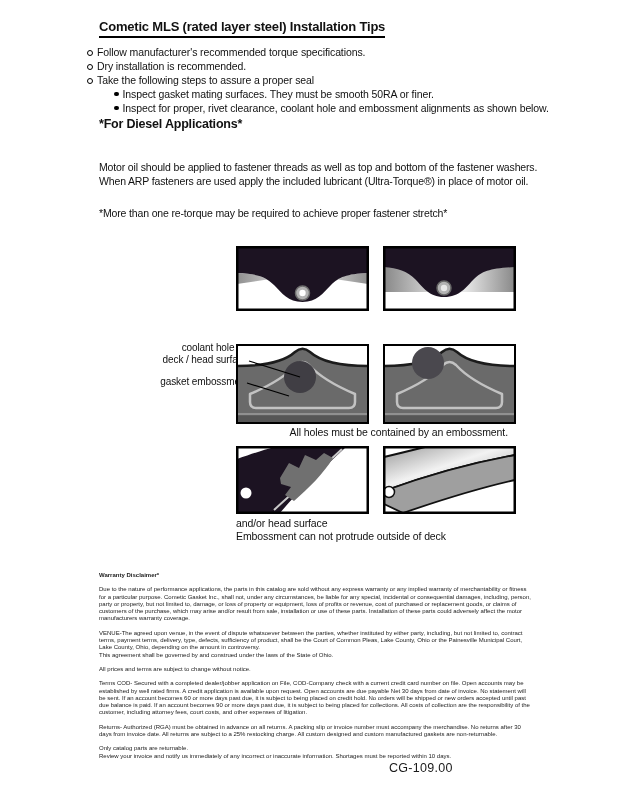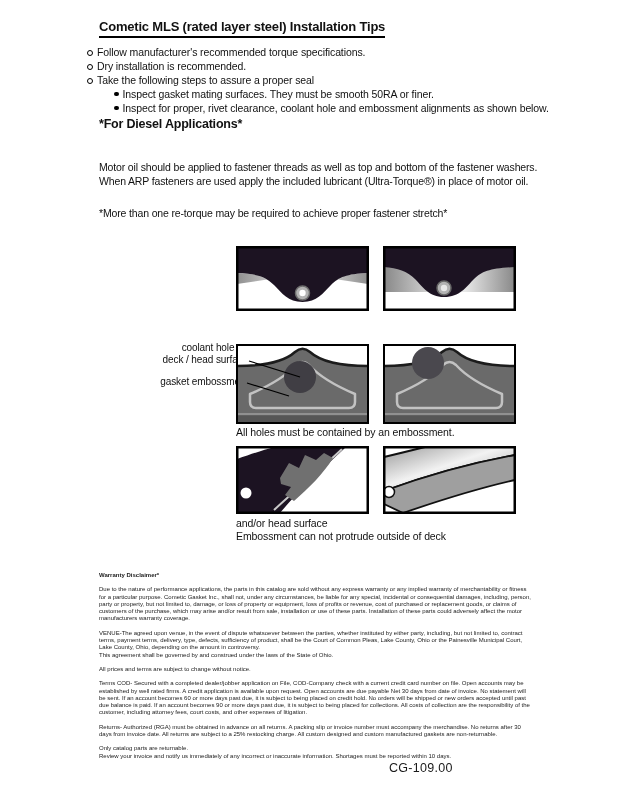--- a/index.html
+++ b/index.html
@@ -134,21 +134,21 @@
     <path fill="none" stroke-width="2.5" stroke-linejoin="round" d="M20,64 Q14,64 14,58 L14,50 C33,42 50,32 60,21 Q66.5,15 73,21 C83,32 100,42 119,50 L119,58 Q119,64 113,64 Z" stroke="#c2c2c2"></path>
     <circle cx="45" cy="19" r="16" fill="#4a484e"></circle>
     <rect x="1" y="1" width="131" height="78" fill="none" stroke="#000" stroke-width="2"></rect>
   </svg>
 
   <svg class="abs" style="left:245px;top:355px;pointer-events:none;" width="70" height="48" viewBox="0 0 70 48">
     <line x1="4" y1="6" x2="55" y2="22" stroke="#000" stroke-width="1.2"></line>
     <line x1="2" y1="28" x2="44" y2="41" stroke="#000" stroke-width="1.2"></line>
   </svg>
 
-  <div class="abs cap" style="left:236px;top:426px;width:280px;text-align:left;">All holes must be contained by an embossment.</div>
+  <div class="abs cap" style="left:228px;top:426px;width:280px;text-align:right;">All holes must be contained by an embossment.</div>
 
   <div class="abs dlabel" style="left:236px;top:429px;">RIGHT</div>
   <div class="abs dlabel" style="left:383px;top:429px;">WRONG</div>
 
   <svg class="abs panel" style="left:236px;top:446px;" width="133" height="68" viewBox="0 0 133 68">
     <rect x="0" y="0" width="133" height="68" fill="#fff"></rect>
     <path d="M1,13 C18,7 28,4 38,1 L110,1 C88,22 62,45 44,67 L1,67 Z" fill="#1c1322"></path>
     <path d="M106,3 C84,24 58,45 38,64" fill="none" stroke="#c9c9c9" stroke-width="2"></path>
     <path fill="#707070" d="M44,32 L53,17 L63,22 L69,9 L80,14 L88,7 L97,12 C88,27 72,43 58,55 L49,49 L55,41 L45,38 Z"></path>
     <circle cx="10" cy="47" r="5.5" fill="#ffffff"></circle>

